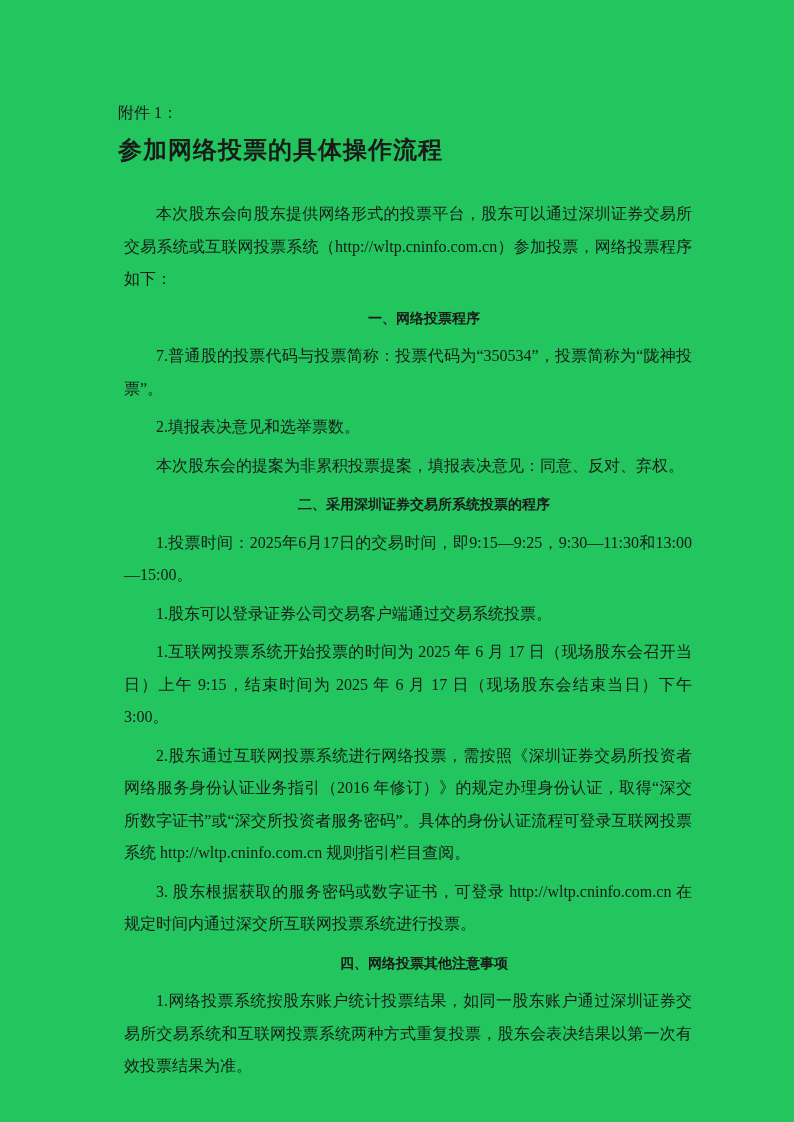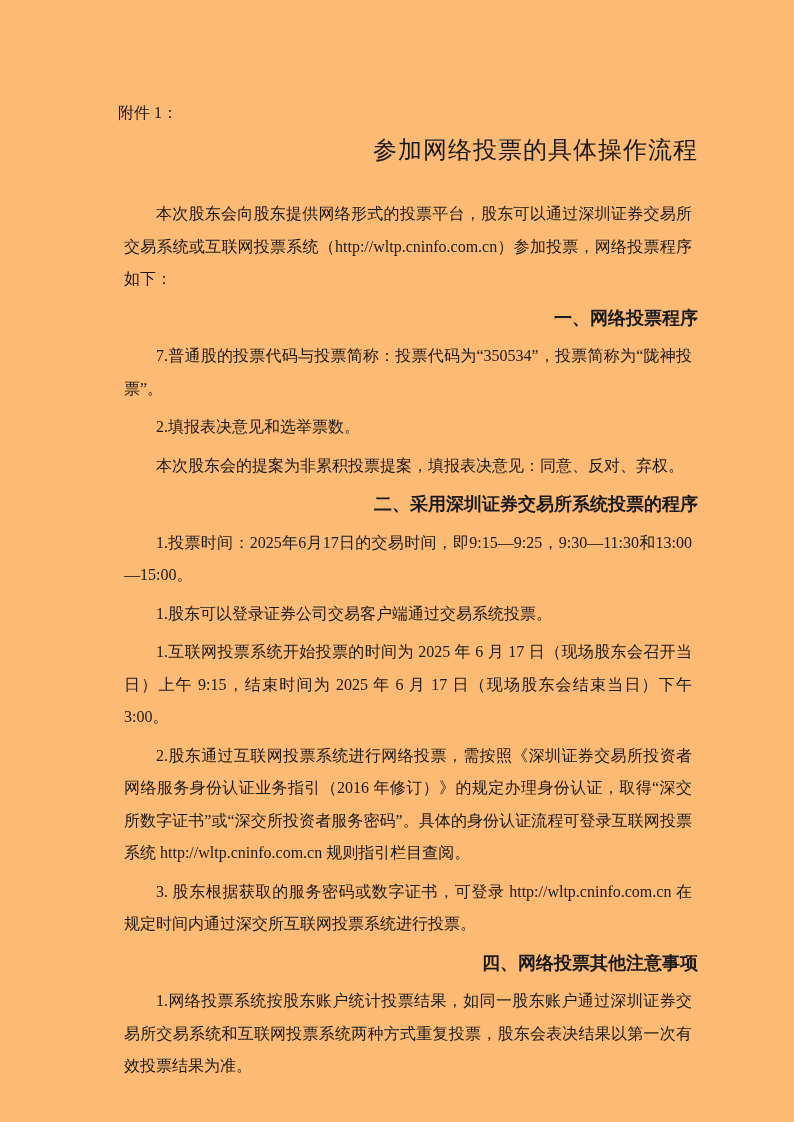--- a/index.html
+++ b/index.html
@@ -6,57 +6,57 @@
     margin: 0;
     padding: 0;
     background: #ffffff;
   }
   .page {
     position: relative;
     width: 794px;
     height: 1122px;
     box-sizing: border-box;
     padding: 96px 96px 0 118px;
-    background: #fdba74;
+    background: #22c55e;
     color: #1a1a1a;
     font-family: "Liberation Serif", "DejaVu Serif", serif;
     overflow: hidden;
   }
   .attach {
     margin: 0;
     font-size: 16px;
     line-height: 33px;
     text-align: left;
   }
   .title {
     margin: 1px 0 16px 0;
     font-size: 24px;
-    font-weight: normal;
+    font-weight: bold;
     line-height: 40px;
-    text-align: right;
+    text-align: left;
     font-family: "Liberation Sans", "DejaVu Sans", sans-serif;
     letter-spacing: 1px;
   }
   .para {
     margin: 6px;
     font-size: 16px;
     line-height: 32.5px;
     text-align: justify;
     text-indent: 32px;
   }
   .para.first {
     margin-top: 28px;
   }
   .heading {
     margin: 0;
-    font-size: 18px;
+    font-size: 14px;
     font-weight: bold;
     line-height: 32.5px;
     text-indent: 32px;
-    text-align: right;
+    text-align: center;
     font-family: "Liberation Sans", "DejaVu Sans", sans-serif;
   }
 </style>
 </head>
 <body>
 
 <div class="page">
   <p class="attach">附件 1：</p>
   <h1 class="title">参加网络投票的具体操作流程</h1>
 

